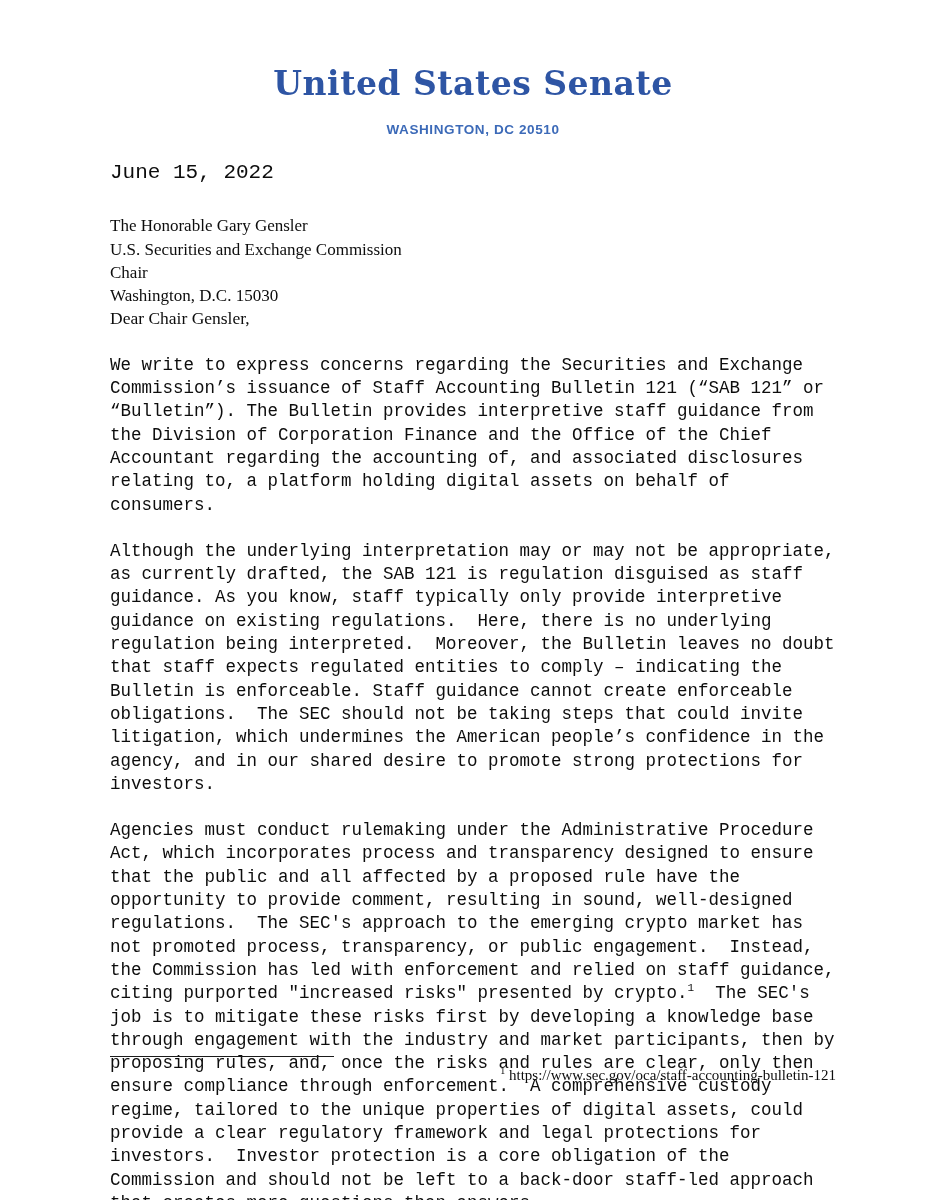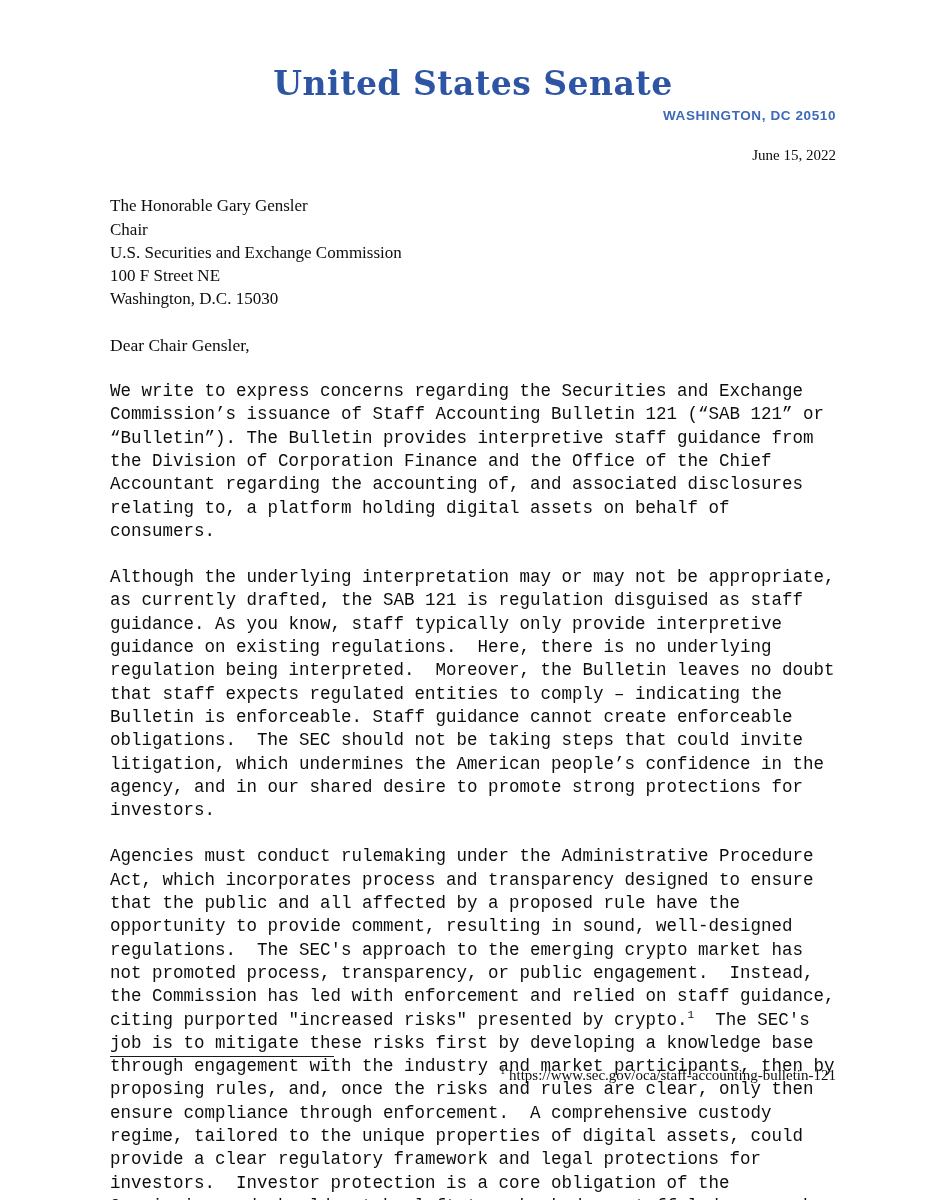--- a/index.html
+++ b/index.html
@@ -19,39 +19,39 @@
   }
   .letterhead-title {
     text-align: center;
     font-family: "DejaVu Serif", serif;
     font-weight: bold;
     font-size: 33px;
     letter-spacing: 0.5px;
     line-height: 1.1;
   }
   .letterhead-address {
-    text-align: right;
+    text-align: center;
     font-family: "Liberation Sans", "DejaVu Sans", sans-serif;
     font-weight: bold;
     font-size: 13.5px;
     letter-spacing: 0.6px;
-    margin-top: 6px;
+    margin-top: 20px;
   }
   .letter-date {
-    text-align: right;
-    font-size: 15px;
+    text-align: left;
+    font-size: 21px;
     margin-top: 24px;
+    font-family: Liberation Mono, monospace;
   }
   .recipient-block {
     margin-top: 30px;
     font-size: 17px;
     line-height: 23.3px;
   }
   .salutation {
-    margin-top: 23px;
     font-size: 17.5px;
     line-height: 23.3px;
   }
   .body-paragraph {
     margin-top: 23px;
     font-size: 17.5px;
     line-height: 23.3px;
     white-space: pre-wrap;
     text-align: left;
     font-family: Liberation Mono, monospace;
@@ -88,23 +88,22 @@
   <div class="content">
 
     <div class="letterhead-title" style="color: rgb(46, 85, 164);">United States Senate</div>
 
     <div class="letterhead-address" style="color: rgb(60, 106, 184);">WASHINGTON, DC 20510</div>
 
     <div class="letter-date">June 15, 2022</div>
 
     <div class="recipient-block">
       <div>The Honorable Gary Gensler</div>
+      <div>U.S. Securities and Exchange Commission</div>
       <div>Chair</div>
-      <div>U.S. Securities and Exchange Commission</div>
-      <div>100 F Street NE</div>
       <div>Washington, D.C. 15030</div>
     </div>
 
     <div class="salutation">Dear Chair Gensler,</div>
 
     <div class="body-paragraph">We write to express concerns regarding the Securities and Exchange Commission’s issuance of Staff Accounting Bulletin 121 (“SAB 121” or “Bulletin”). The Bulletin provides interpretive staff guidance from the Division of Corporation Finance and the Office of the Chief Accountant regarding the accounting of, and associated disclosures relating to, a platform holding digital assets on behalf of consumers.</div>
 
     <div class="body-paragraph">Although the underlying interpretation may or may not be appropriate, as currently drafted, the SAB 121 is regulation disguised as staff guidance. As you know, staff typically only provide interpretive guidance on existing regulations.  Here, there is no underlying regulation being interpreted.  Moreover, the Bulletin leaves no doubt that staff expects regulated entities to comply – indicating the Bulletin is enforceable. Staff guidance cannot create enforceable obligations.  The SEC should not be taking steps that could invite litigation, which undermines the American people’s confidence in the agency, and in our shared desire to promote strong protections for investors.</div>
 
     <div class="body-paragraph"><span>Agencies must conduct rulemaking under the Administrative Procedure Act, which incorporates process and transparency designed to ensure that the public and all affected by a proposed rule have the opportunity to provide comment, resulting in sound, well-designed regulations.  The SEC's approach to the emerging crypto market has not promoted process, transparency, or public engagement.  Instead, the Commission has led with enforcement and relied on staff guidance, citing purported "increased risks" presented by crypto.</span><sup class="fn-ref">1</sup><span>  The SEC's job is to mitigate these risks first by developing a knowledge base through engagement with the industry and market participants, then by proposing rules, and, once the risks and rules are clear, only then ensure compliance through enforcement.  A comprehensive custody regime, tailored to the unique properties of digital assets, could provide a clear regulatory framework and legal protections for investors.  Investor protection is a core obligation of the Commission and should not be left to a back-door staff-led approach that creates more questions than answers.</span></div>

